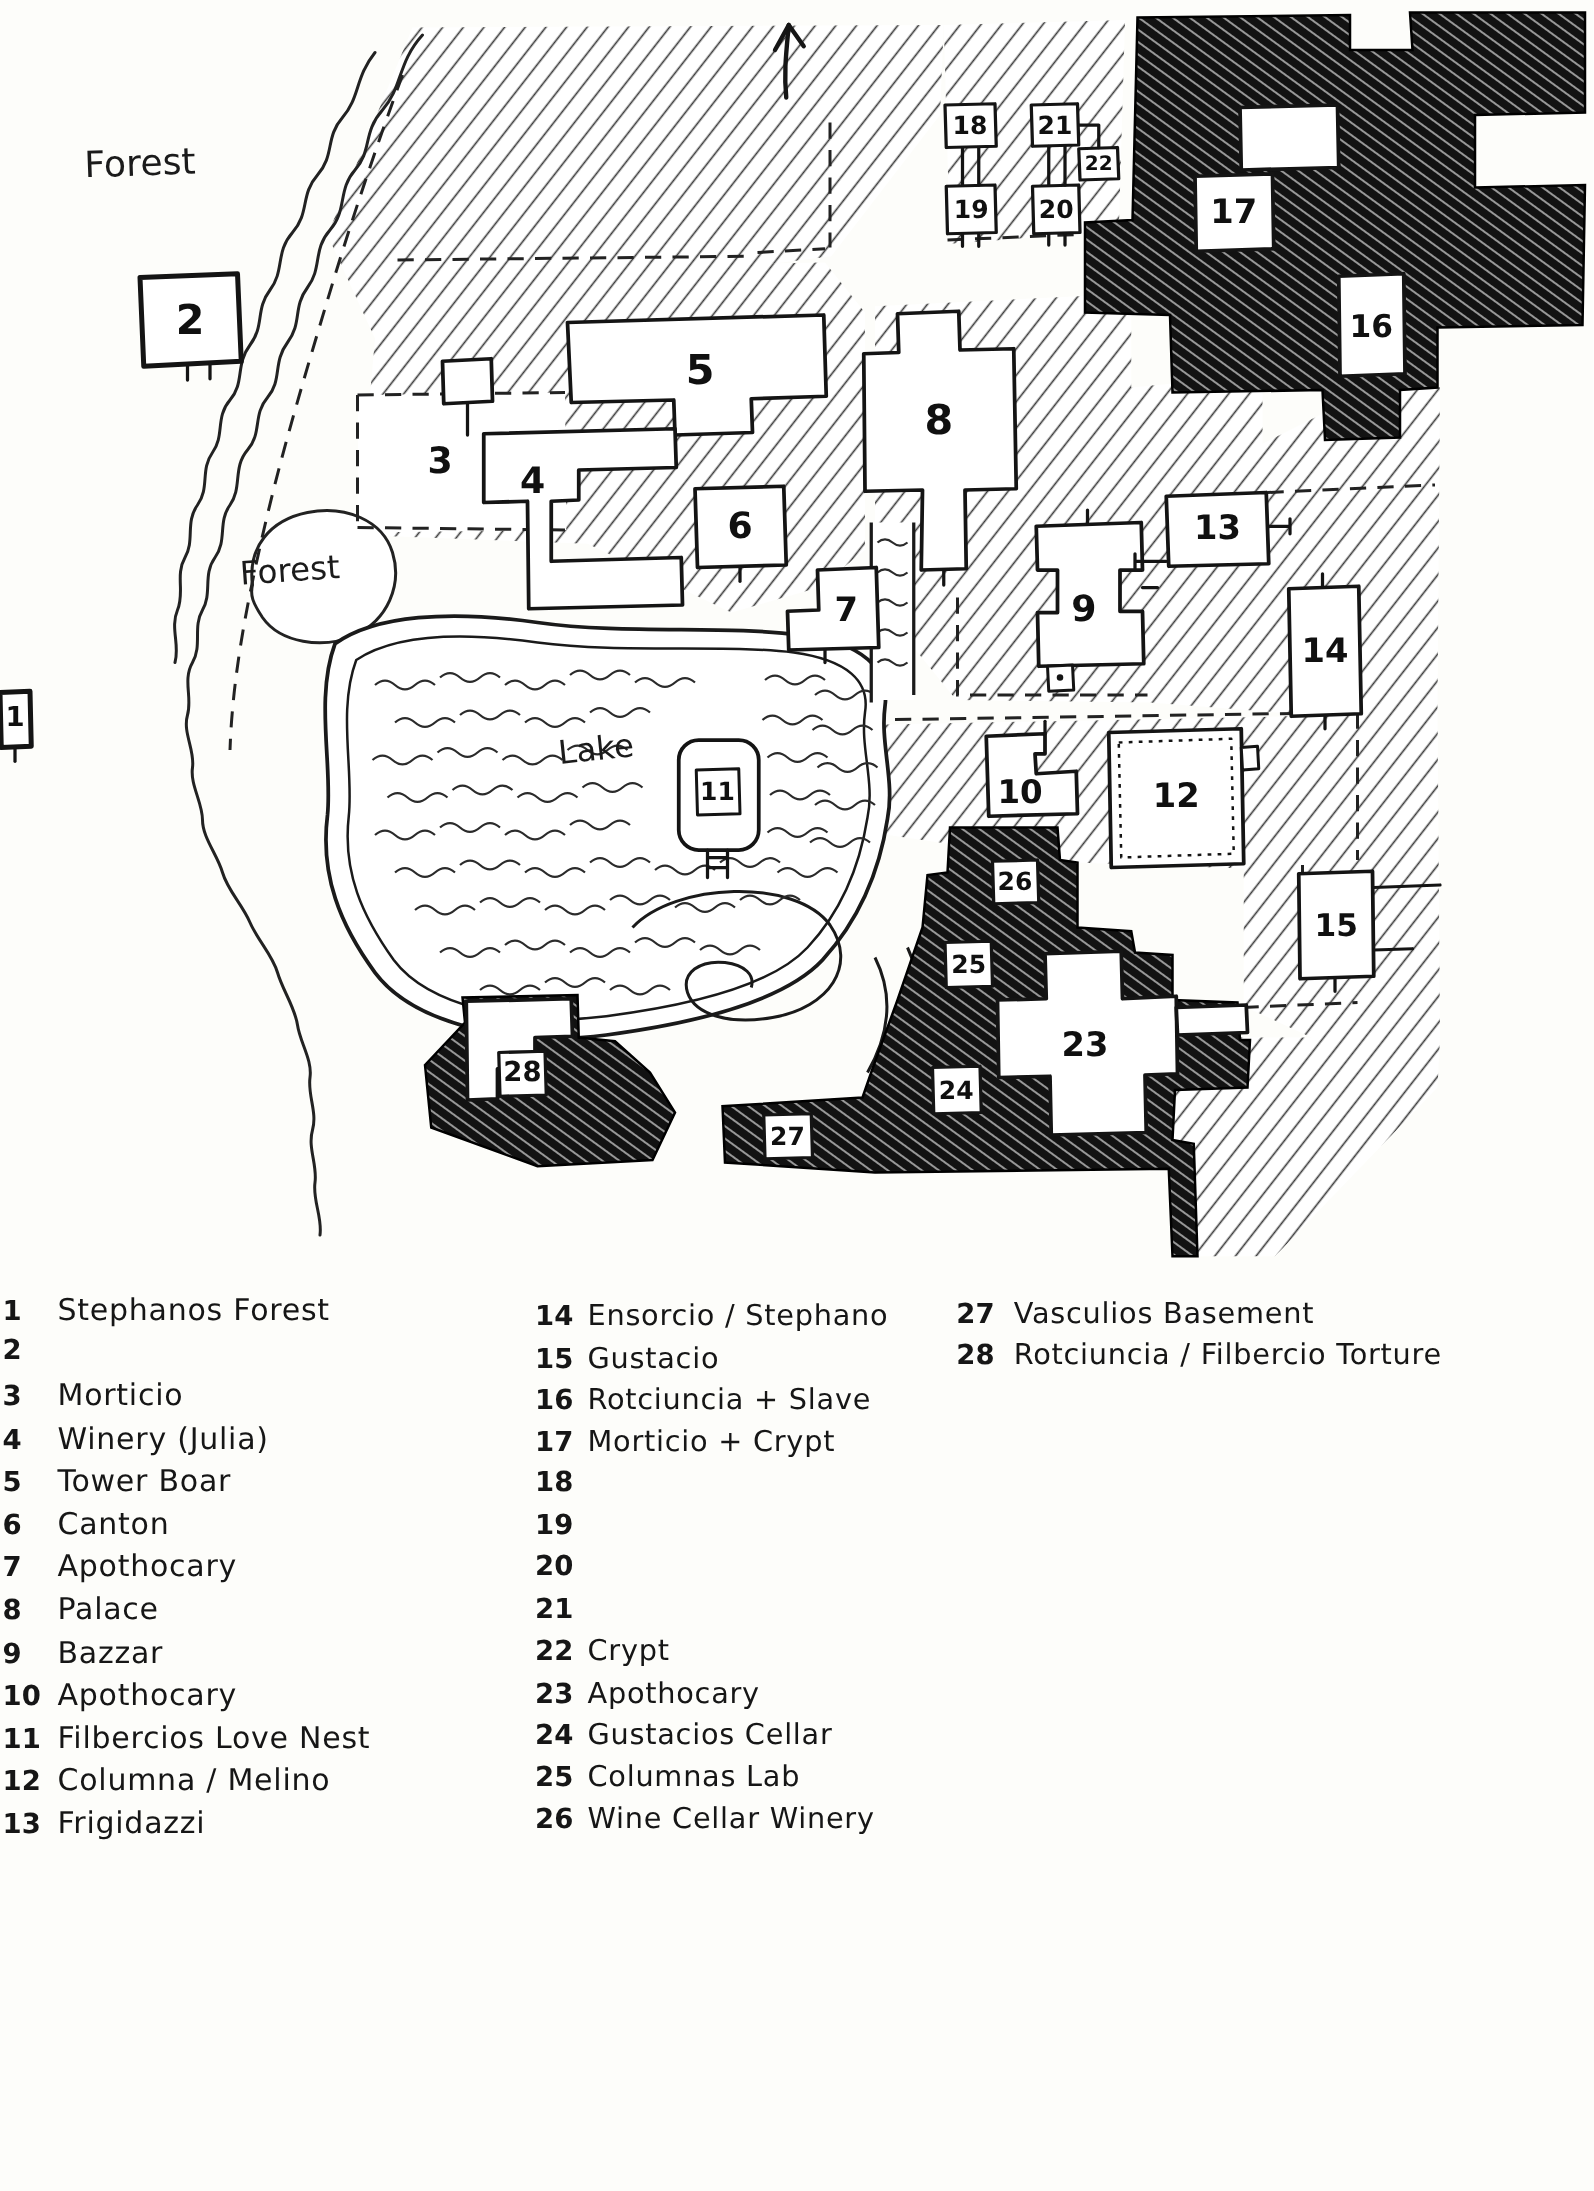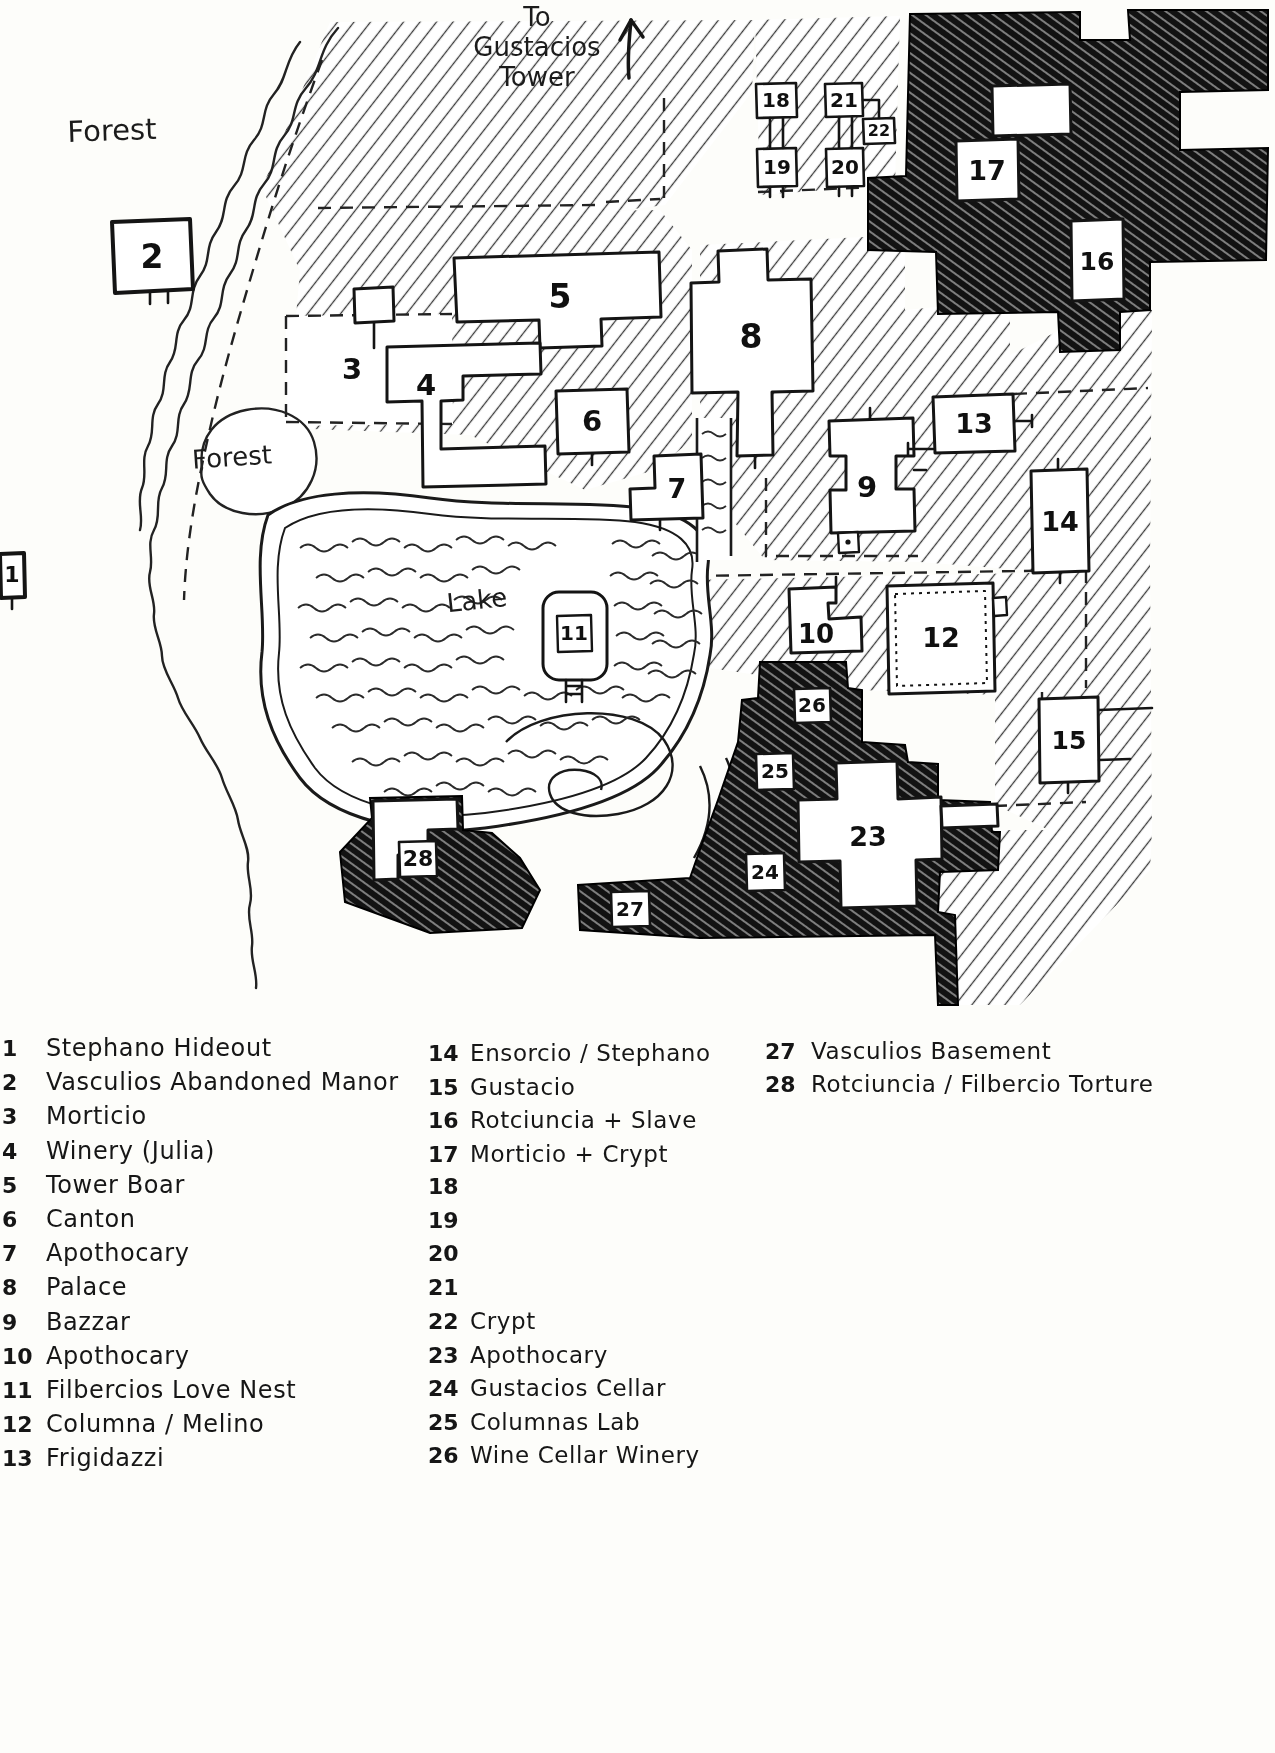--- a/index.html
+++ b/index.html
@@ -210,23 +210,20 @@
         <path d="M863,100 L879,100 M879,100 L879,118"></path>
         <circle cx="848" cy="542" r="2.6" fill="#141414" stroke="none"></circle>
       </g>
 
       <g fill="none" stroke="#161616" stroke-width="3.5" stroke-linecap="round">
         <path d="M629,78 C627,58 629,42 631,20"></path>
         <path d="M631,20 L620,40 M631,20 L643,37"></path>
       </g>
     </svg>
 
-    <div class="label" style="left:537px;top:48px;font-size:26px">To
-Gustacios
-Tower</div>
     <div class="label" style="left:112px;top:131px;font-size:29px;transform:translate(-50%,-50%) rotate(-2deg)">Forest</div>
     <div class="label" style="left:232px;top:458px;font-size:26px;transform:translate(-50%,-50%) rotate(-4deg)">Forest</div>
     <div class="label" style="left:477px;top:601px;font-size:26px;transform:translate(-50%,-50%) rotate(-6deg)">Lake</div>
 
     <div class="m" style="left:12px;top:575px;font-size:22px">1</div>
     <div class="m" style="left:152px;top:256px;font-size:33px">2</div>
     <div class="m" style="left:352px;top:369px;font-size:29px">3</div>
     <div class="m" style="left:426px;top:385px;font-size:29px">4</div>
     <div class="m" style="left:560px;top:296px;font-size:33px">5</div>
     <div class="m" style="left:592px;top:421px;font-size:29px">6</div>
@@ -252,25 +249,24 @@
     <div class="m" style="left:812px;top:705px;font-size:20px">26</div>
     <div class="m" style="left:630px;top:909px;font-size:20px">27</div>
     <div class="m" style="left:418px;top:859px;font-size:22px">28</div>
   </div>
 
   <div class="legend">
 
     <div class="col col1" style="left:2px;top:2px;width:420px">
       <div class="leg-row">
           <span class="leg-num">1</span>
-          <span class="leg-label">Stephano Hideout</span>
+          <span class="leg-label">Stephanos Forest</span>
         </div>
       <div class="leg-row">
           <span class="leg-num">2</span>
-          <span class="leg-label">Vasculios Abandoned Manor</span>
         </div>
       <div class="leg-row">
           <span class="leg-num">3</span>
           <span class="leg-label">Morticio</span>
         </div>
       <div class="leg-row">
           <span class="leg-num">4</span>
           <span class="leg-label">Winery (Julia)</span>
         </div>
       <div class="leg-row">

